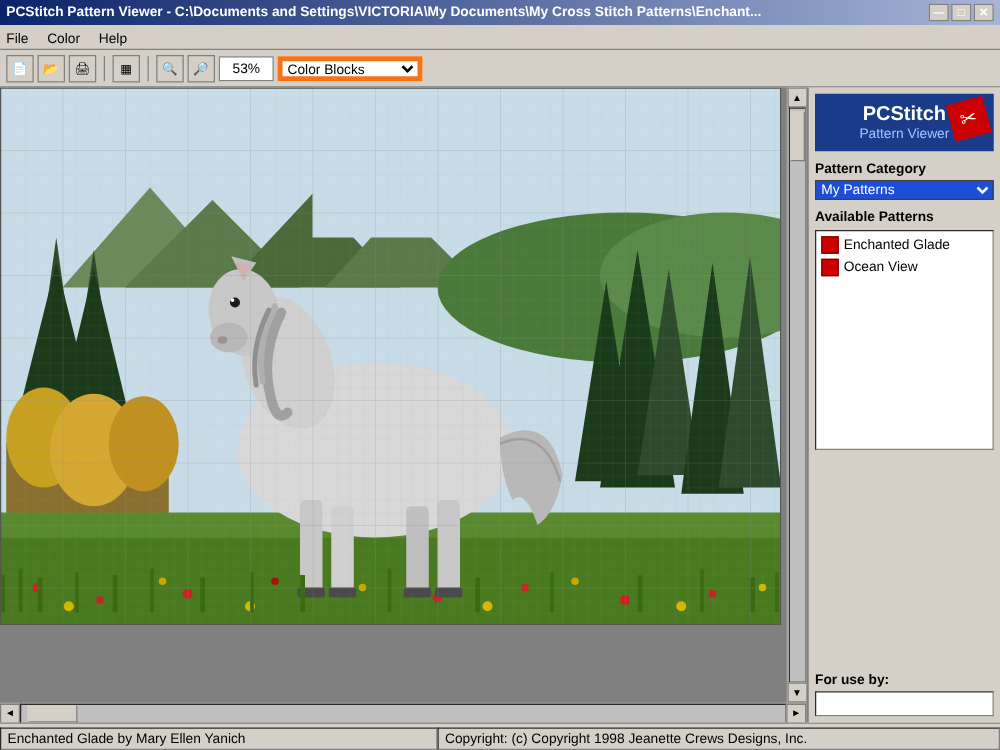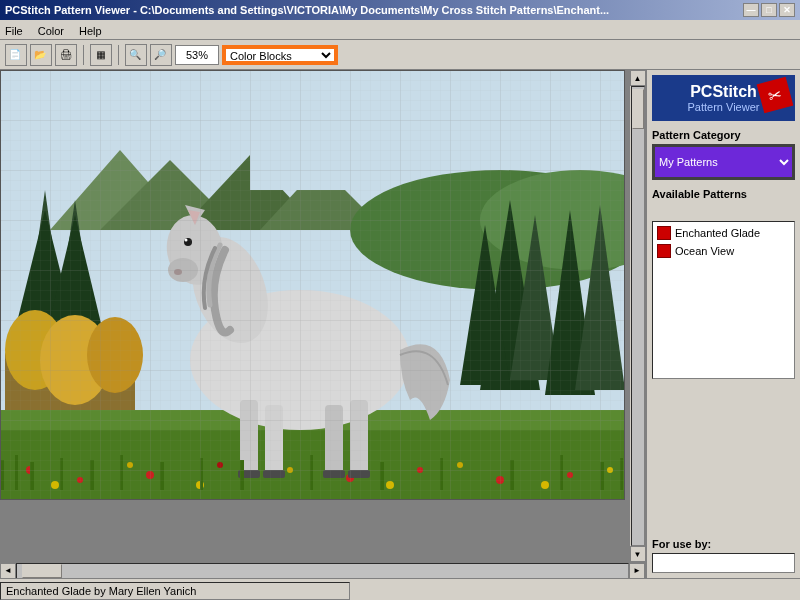--- a/index.html
+++ b/index.html
@@ -139,29 +139,29 @@
       width: 30px; height: 30px;
       background: #cc0000;
       display: flex; align-items: center; justify-content: center;
       font-size: 16px; color: white;
       transform: rotate(-15deg);
     }
 
     .panel-label { font-size: 11px; font-weight: bold; margin-bottom: 3px; color: #000; }
     .panel-select {
       width: 100%;
-      height: 36px;
-      background: #6d28d9;
+      height: 16px;
+      background: #1d4ed8;
       color: white;
-      border: 3px solid #404040;
+      border: 1px solid #404040;
       font-size: 11px;
       margin-bottom: 8px;
     }
 
-    #available-patterns { font-size: 11px; font-weight: bold; margin-bottom: 21px; }
+    #available-patterns { font-size: 11px; font-weight: bold; margin-bottom: 4px; }
     #patterns-list { border: 1px inset #808080; background: white; padding: 2px; flex: 1; min-height: 120px; }
     .pattern-item {
       display: flex; align-items: center; gap: 4px;
       padding: 2px 2px;
       cursor: pointer;
       font-size: 11px;
       text-align: center;
     }
     .pattern-icon { width: 14px; height: 14px; background: #cc0000; border: 1px solid #800000; flex-shrink: 0; }
 
@@ -407,13 +407,14 @@
     <div style="flex:1;"></div>
 
     <div id="for-use-by">For use by:</div>
     <input id="for-use-input" class="toolbar-select" type="text" style="width: 100%; height: 20px; background: white;">
   </div>
 
 </div>
 
 <div id="status-bar">
   <div class="status-pane" id="status-left">Enchanted Glade by Mary Ellen Yanich</div>
+  <div class="status-pane" id="status-right">Copyright: (c) Copyright 1998 Jeanette Crews Designs, Inc.</div>
 </div>
 
 </body></html>

